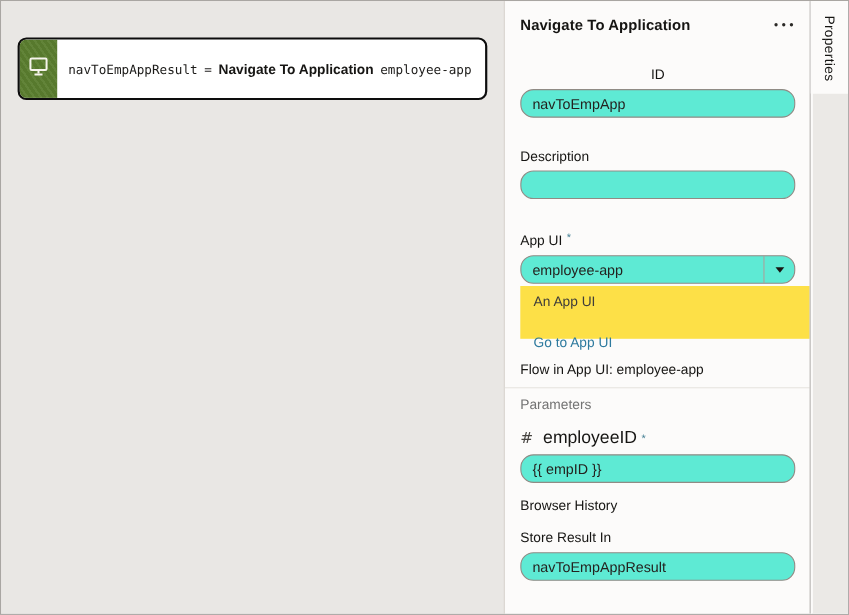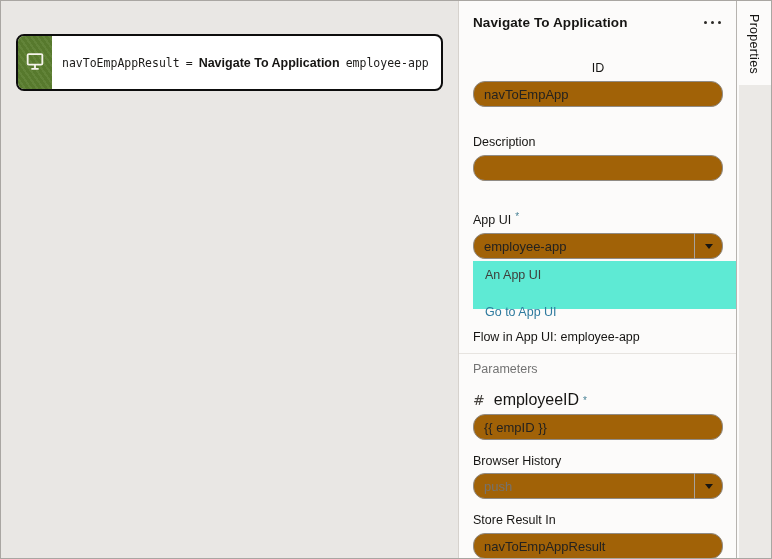--- a/index.html
+++ b/index.html
@@ -44,41 +44,41 @@
   .menu-dots { display:flex; gap:4px; align-items:center; padding:4px 2px; cursor:pointer; }
   .menu-dots i { width:3px; height:3px; border-radius:50%; background:#2b2926; display:block; }
 
   .fld-label { display:block; font-size:12.5px; color:#161513; line-height:15px; }
   .lbl-id      { margin-top:30px;text-align:center; }
   .lbl-std     { margin-top:28px; }
   .req { color:#4a8396; font-size:10px; vertical-align:4px; margin-left:4px; }
 
   .text-input {
     display:block; width:250px; height:26px; margin-top:5px;
-    border:1px solid #908b85; border-radius:12px; background:#a16207;
+    border:1px solid #908b85; border-radius:12px; background:#5eead4;
     font-family:"Liberation Sans", sans-serif; font-size:13px; color:#24221f;
     padding:0 10px; outline:none;
   }
   .text-input::placeholder { color:#75726e; opacity:1; }
 
   .combobox { position:relative; width:250px; height:26px; margin-top:5px; }
   .combobox .text-input { width:100%; height:100%; margin:0; padding-right:38px; }
   .cb-button {
     position:absolute; right:0; top:0; width:29px; height:100%;
     border-left:1px solid #a7a29c; display:flex; align-items:center; justify-content:center;
     cursor:pointer;
   }
   .caret-down {
     width:0; height:0;
     border-left:4.5px solid transparent; border-right:4.5px solid transparent;
     border-top:5px solid #181613;
   }
 
   .info-box {
-    width:273px; height:48px; margin-top:2px; background:#5eead4;
+    width:273px; height:48px; margin-top:2px; background:#fde047;
     padding:5px 0 0 12px;
   }
   .info-line { font-size:12.5px; color:#3f3d3a; line-height:19px; display:block; }
   .info-link { font-size:12.5px; color:#2e7a9e; line-height:19px; display:inline-block; margin-top:18px; cursor:pointer; text-decoration:none; }
 
   .section-divider { border-top:1px solid #e7e4e0; margin:8px -15px 0 -14px; height:0; }
   .section-label { display:block; font-size:12.5px; color:#737373; margin-top:8px; line-height:15px; }
 
   .param-row { display:flex; align-items:center; margin-top:14px; }
   .hash-icon { font-size:14px; color:#474440; margin-right:9px; font-family:"DejaVu Sans", sans-serif; }
@@ -162,26 +162,20 @@
     <span class="section-label">Parameters</span>
 
     <div class="param-row">
       <span class="hash-icon">#</span>
       <span class="param-name">employeeID</span>
       <span class="req">*</span>
     </div>
     <input class="text-input" type="text" value="{{ empID }}" style="">
 
     <label class="fld-label" style="margin-top:14px;">Browser History</label>
-    <div class="combobox" style="margin-top:4px;">
-      <input class="text-input" type="text" placeholder="push" style="">
-      <span class="cb-button">
-        <span class="caret-down"></span>
-      </span>
-    </div>
 
     <label class="fld-label" style="margin-top:14px;">Store Result In</label>
     <input class="text-input" type="text" value="navToEmpAppResult" style="">
 
   </div>
 
   <div class="tabstrip">
     <div class="tab-vertical">
       <span>Properties</span>
     </div>

